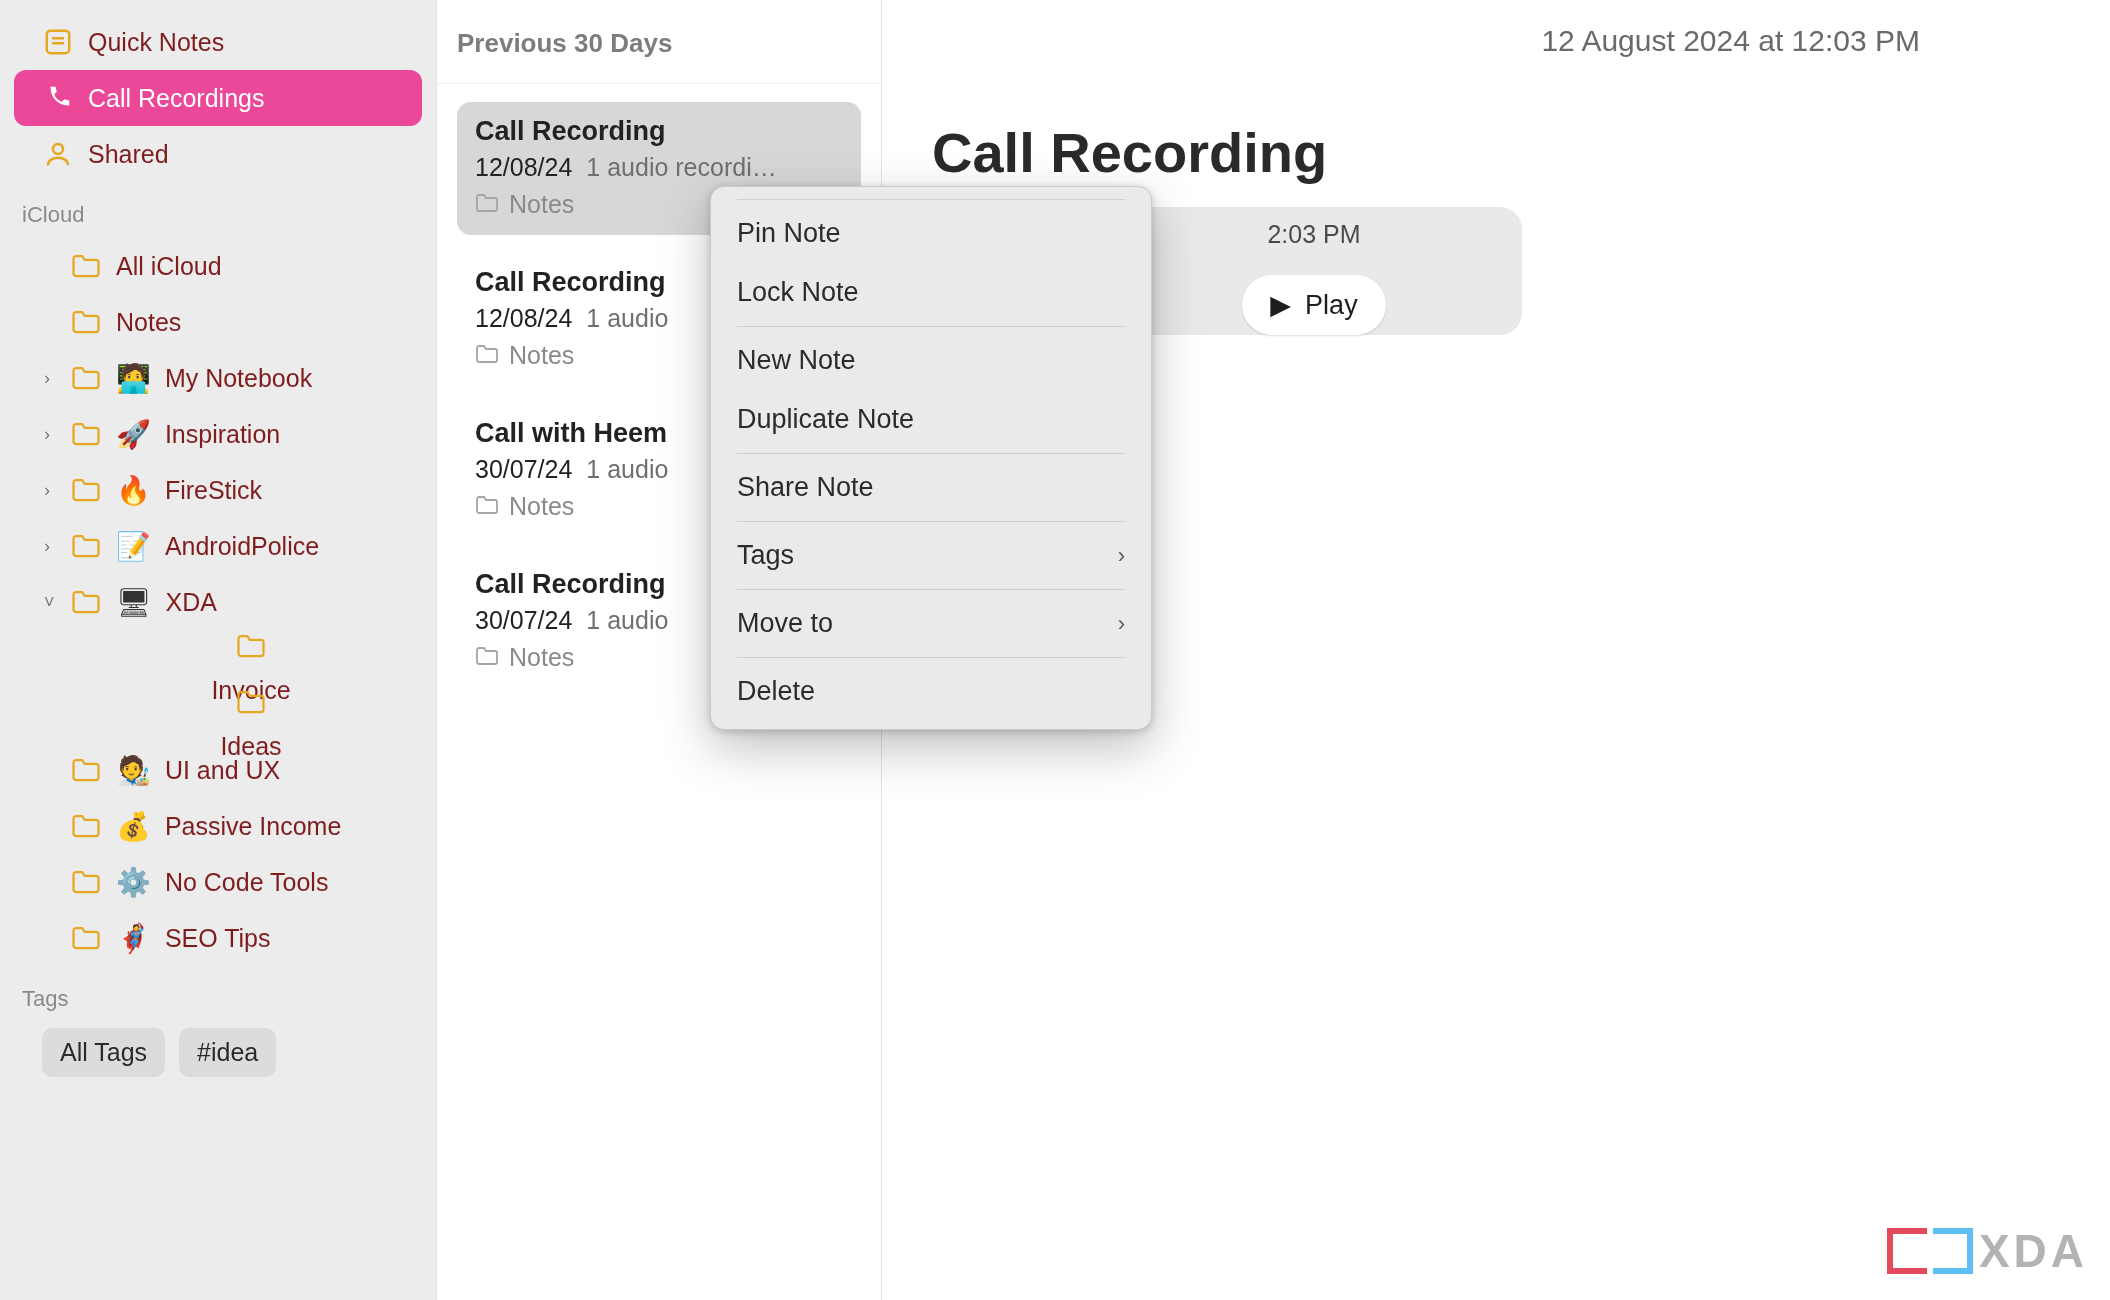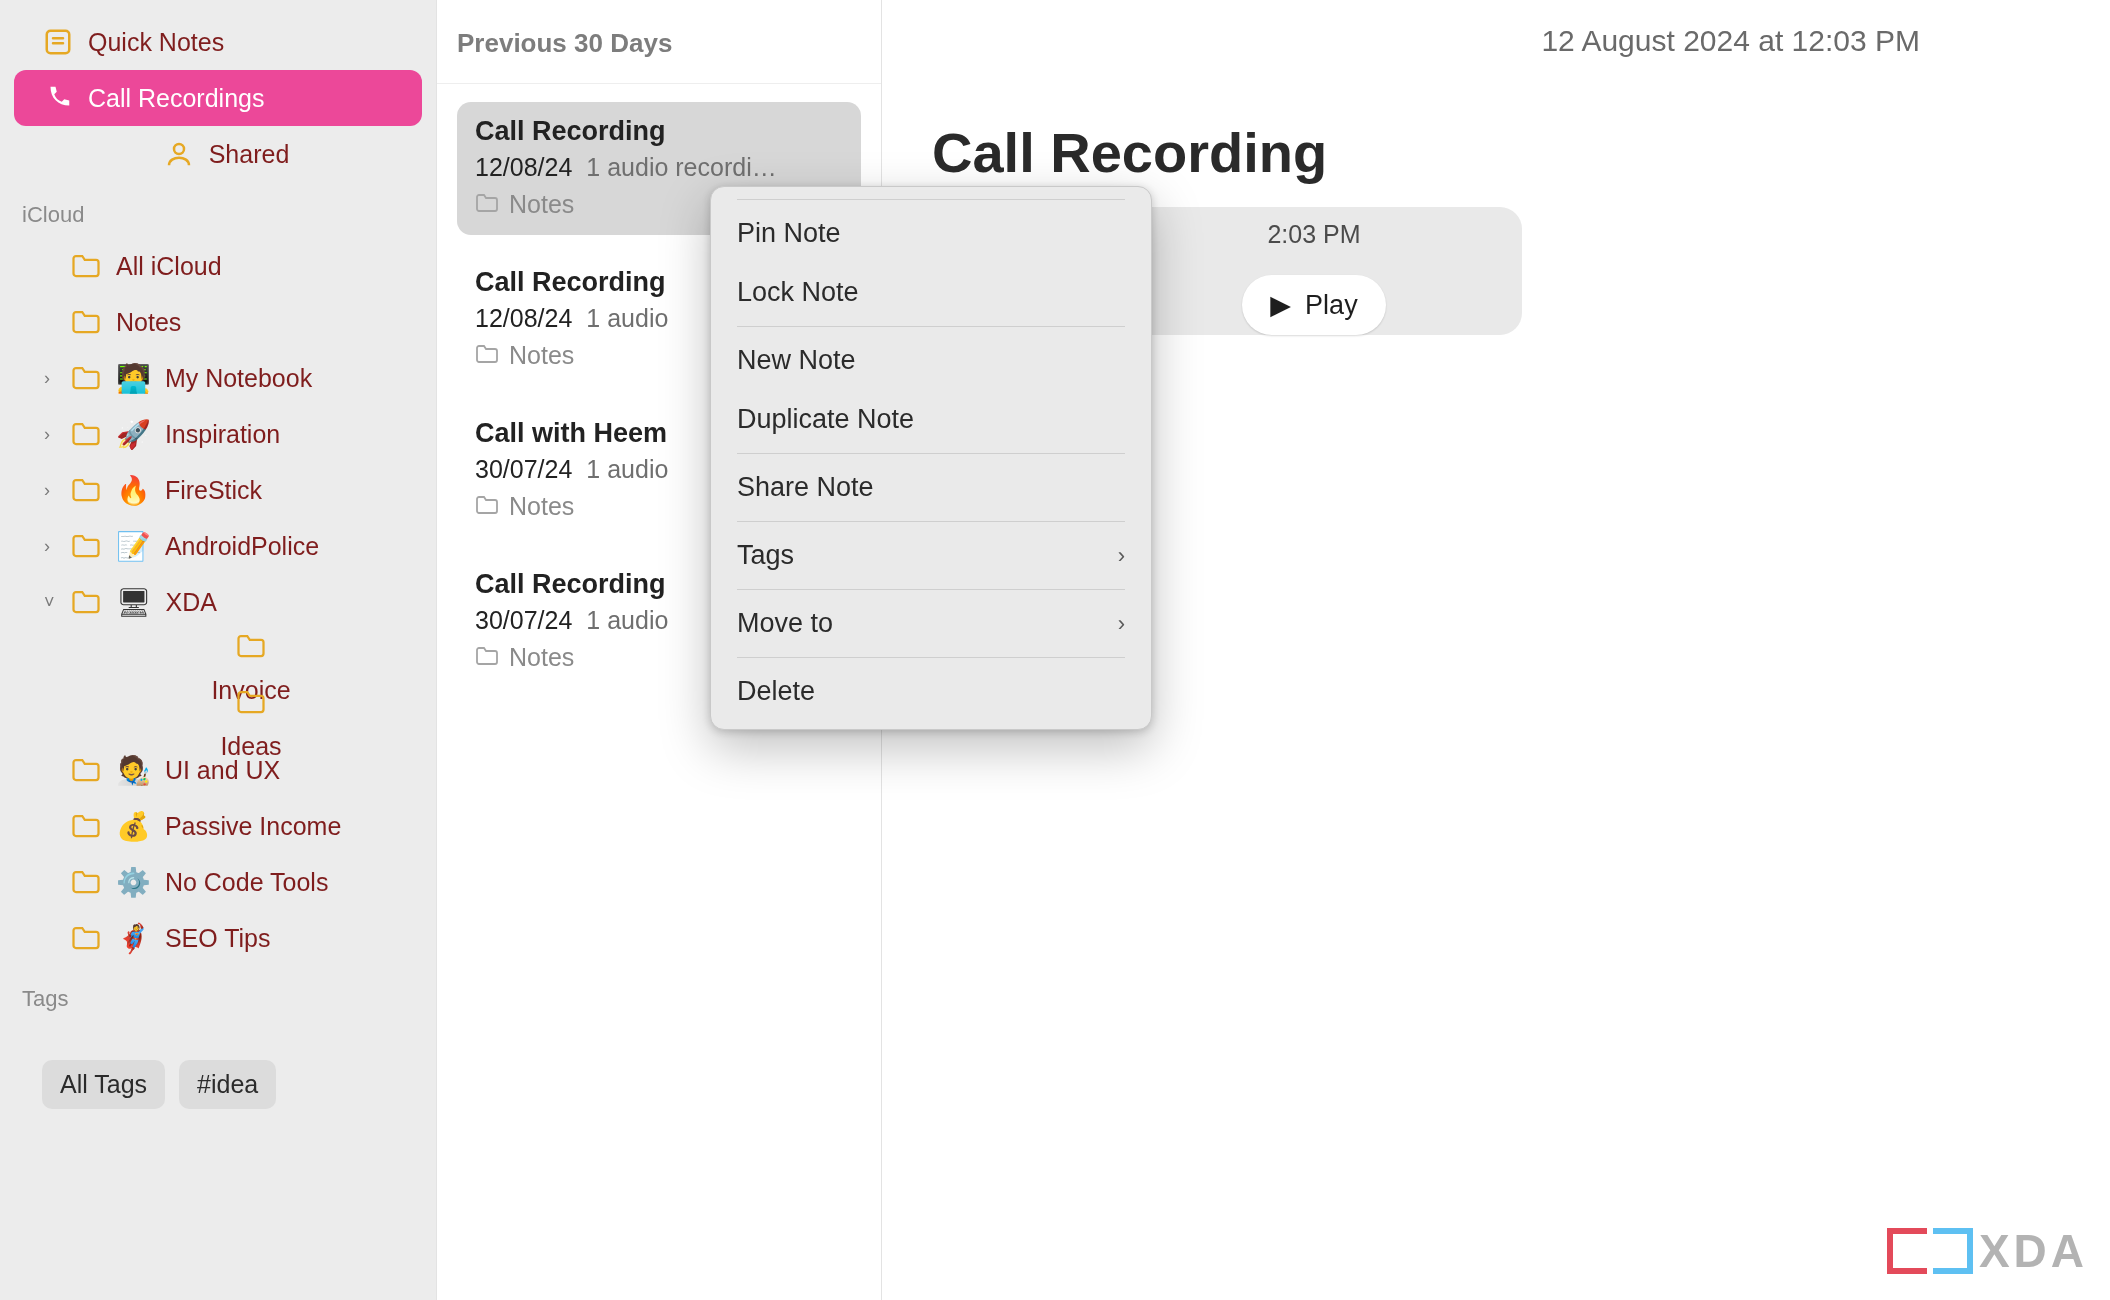--- a/index.html
+++ b/index.html
@@ -51,21 +51,21 @@
   .sb-item .em { font-size: 28px; }
   .sb-item .sb-label { color: #7f1d1d; }
   .sb-section { color: #8a8a8a; font-size: 22px; padding: 16px 8px 6px 8px; }
   .sb-item.indent1 { margin-left: 26px; }
   .sb-item.indent2 { margin-left: 48px; flex-direction: column; }
 
   .tags-row { display:flex; gap:14px; padding:6px 4px 0 28px; }
   .tag-chip {
     background:#dcdcdc; color:#2b2b2b;
     border-radius:10px; padding:10px 18px;
-    font-size:25px; cursor:pointer;margin-top:32px;
+    font-size:25px; cursor:pointer;
   }
 
   
   .note-list {
     width: 446px;
     background:#fff;
     border-left:1px solid #e3e3e3;
     border-right:1px solid #e3e3e3;
     padding-top:10px;
   }
@@ -170,21 +170,21 @@
                <span class="sb-label">Quick Notes</span>
       </div>
       <div class="sb-item selected" style="padding-left: 28px;">
         <span class="sys-icon">
           <svg class="sys" viewBox="0 0 24 24" fill="currentColor">
             <path d="M6 3c0 9 6 15 15 15v-4l-4-1-2 2c-3-1-5-3-6-6l2-2-1-4H6z"></path>
           </svg>
         </span>
                <span class="sb-label">Call Recordings</span>
       </div>
-      <div class="sb-item" style="padding-left: 28px; justify-content: center;">
+      <div class="sb-item" style="padding-left: 28px;">
         <span class="sys-icon">
           <svg class="sys" viewBox="0 0 24 24" fill="none" stroke="currentColor" stroke-width="2">
             <circle cx="12" cy="8" r="4"></circle>
             <path d="M4 21c0-4 4-6 8-6s8 2 8 6"></path>
           </svg>
         </span>
                <span class="sb-label">Shared</span>
       </div>
     </div>
   <div class="sb-section">iCloud</div>

